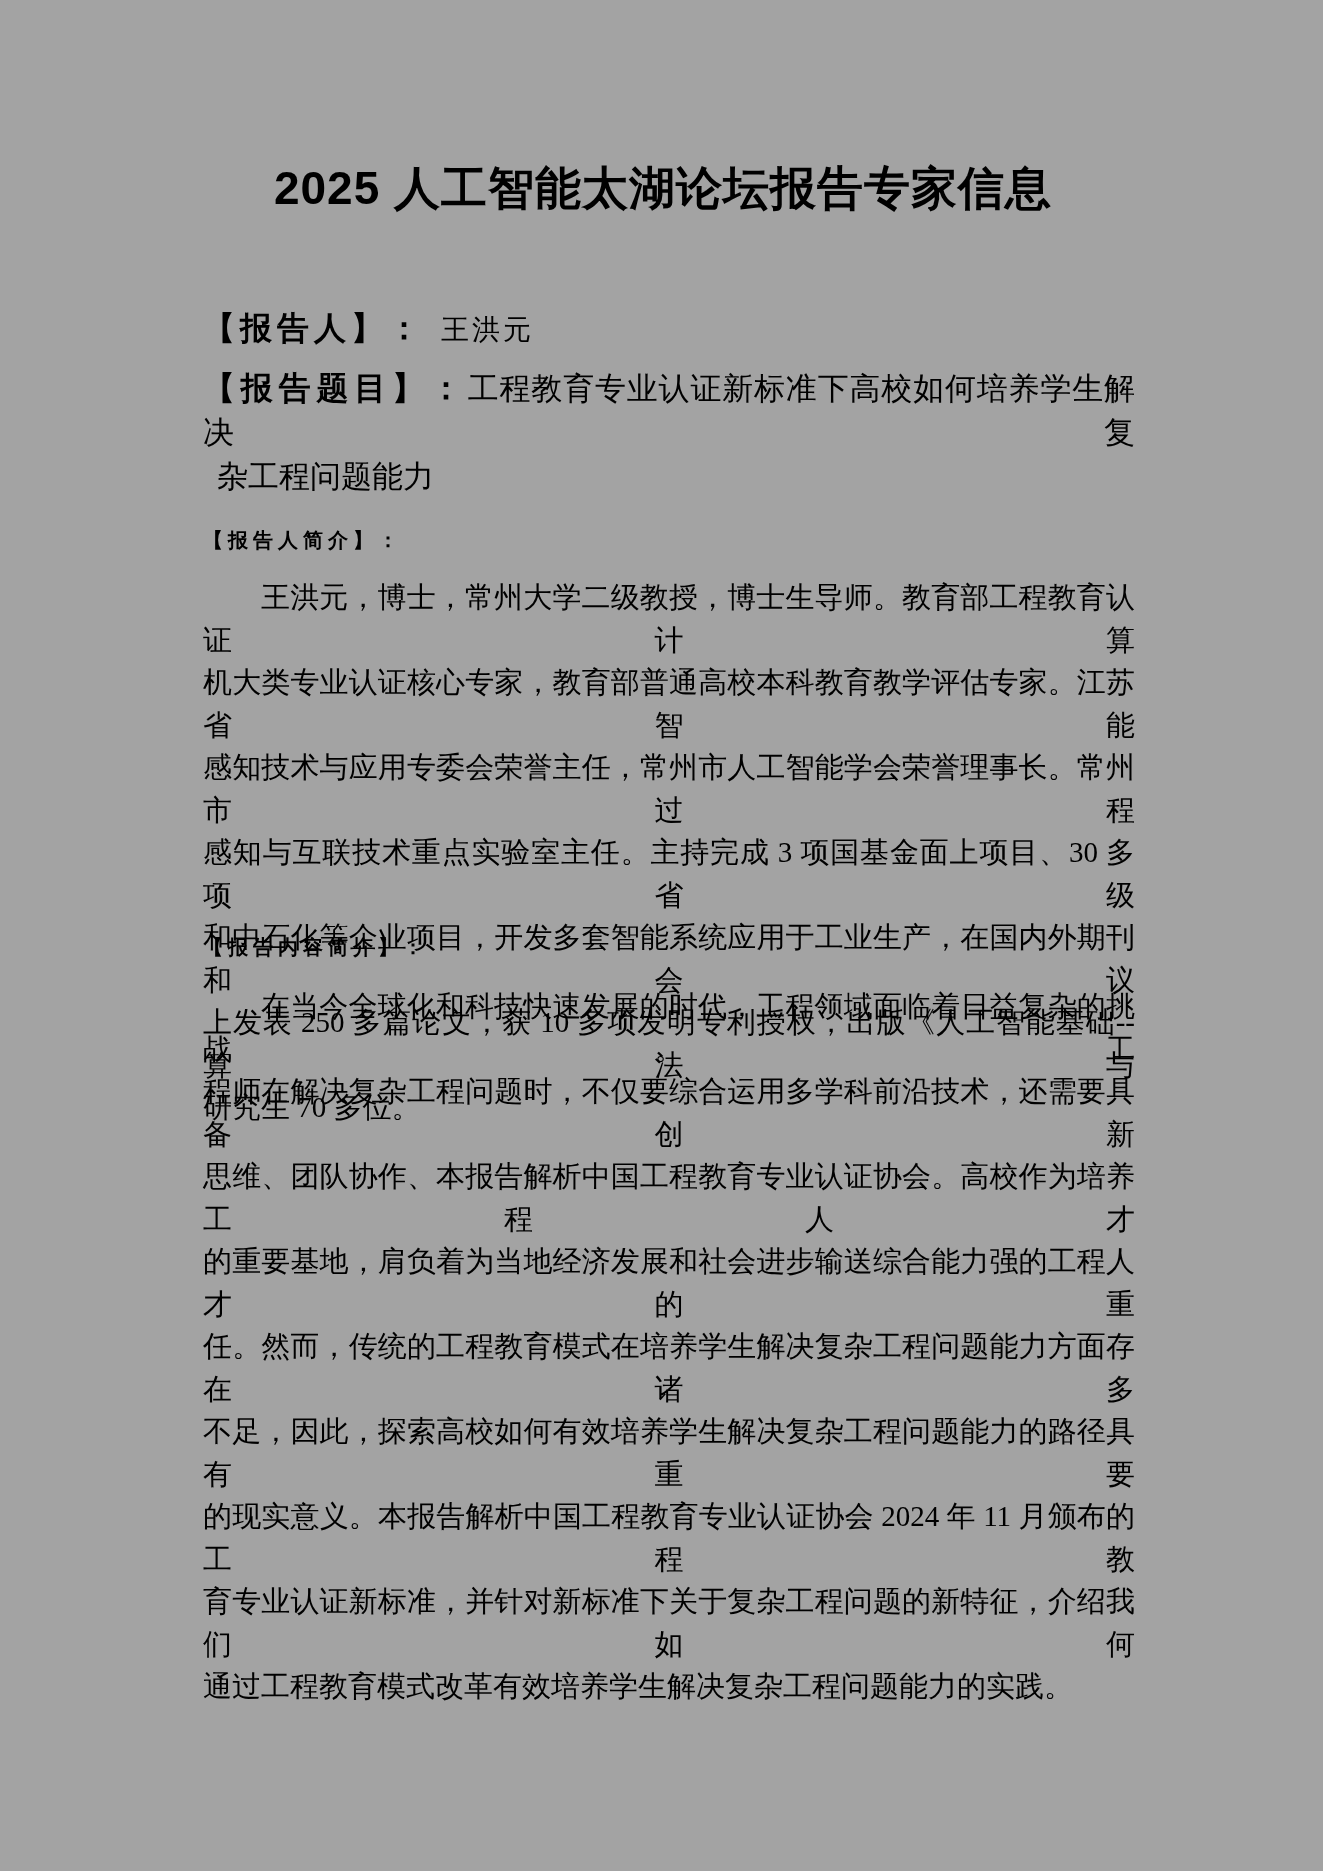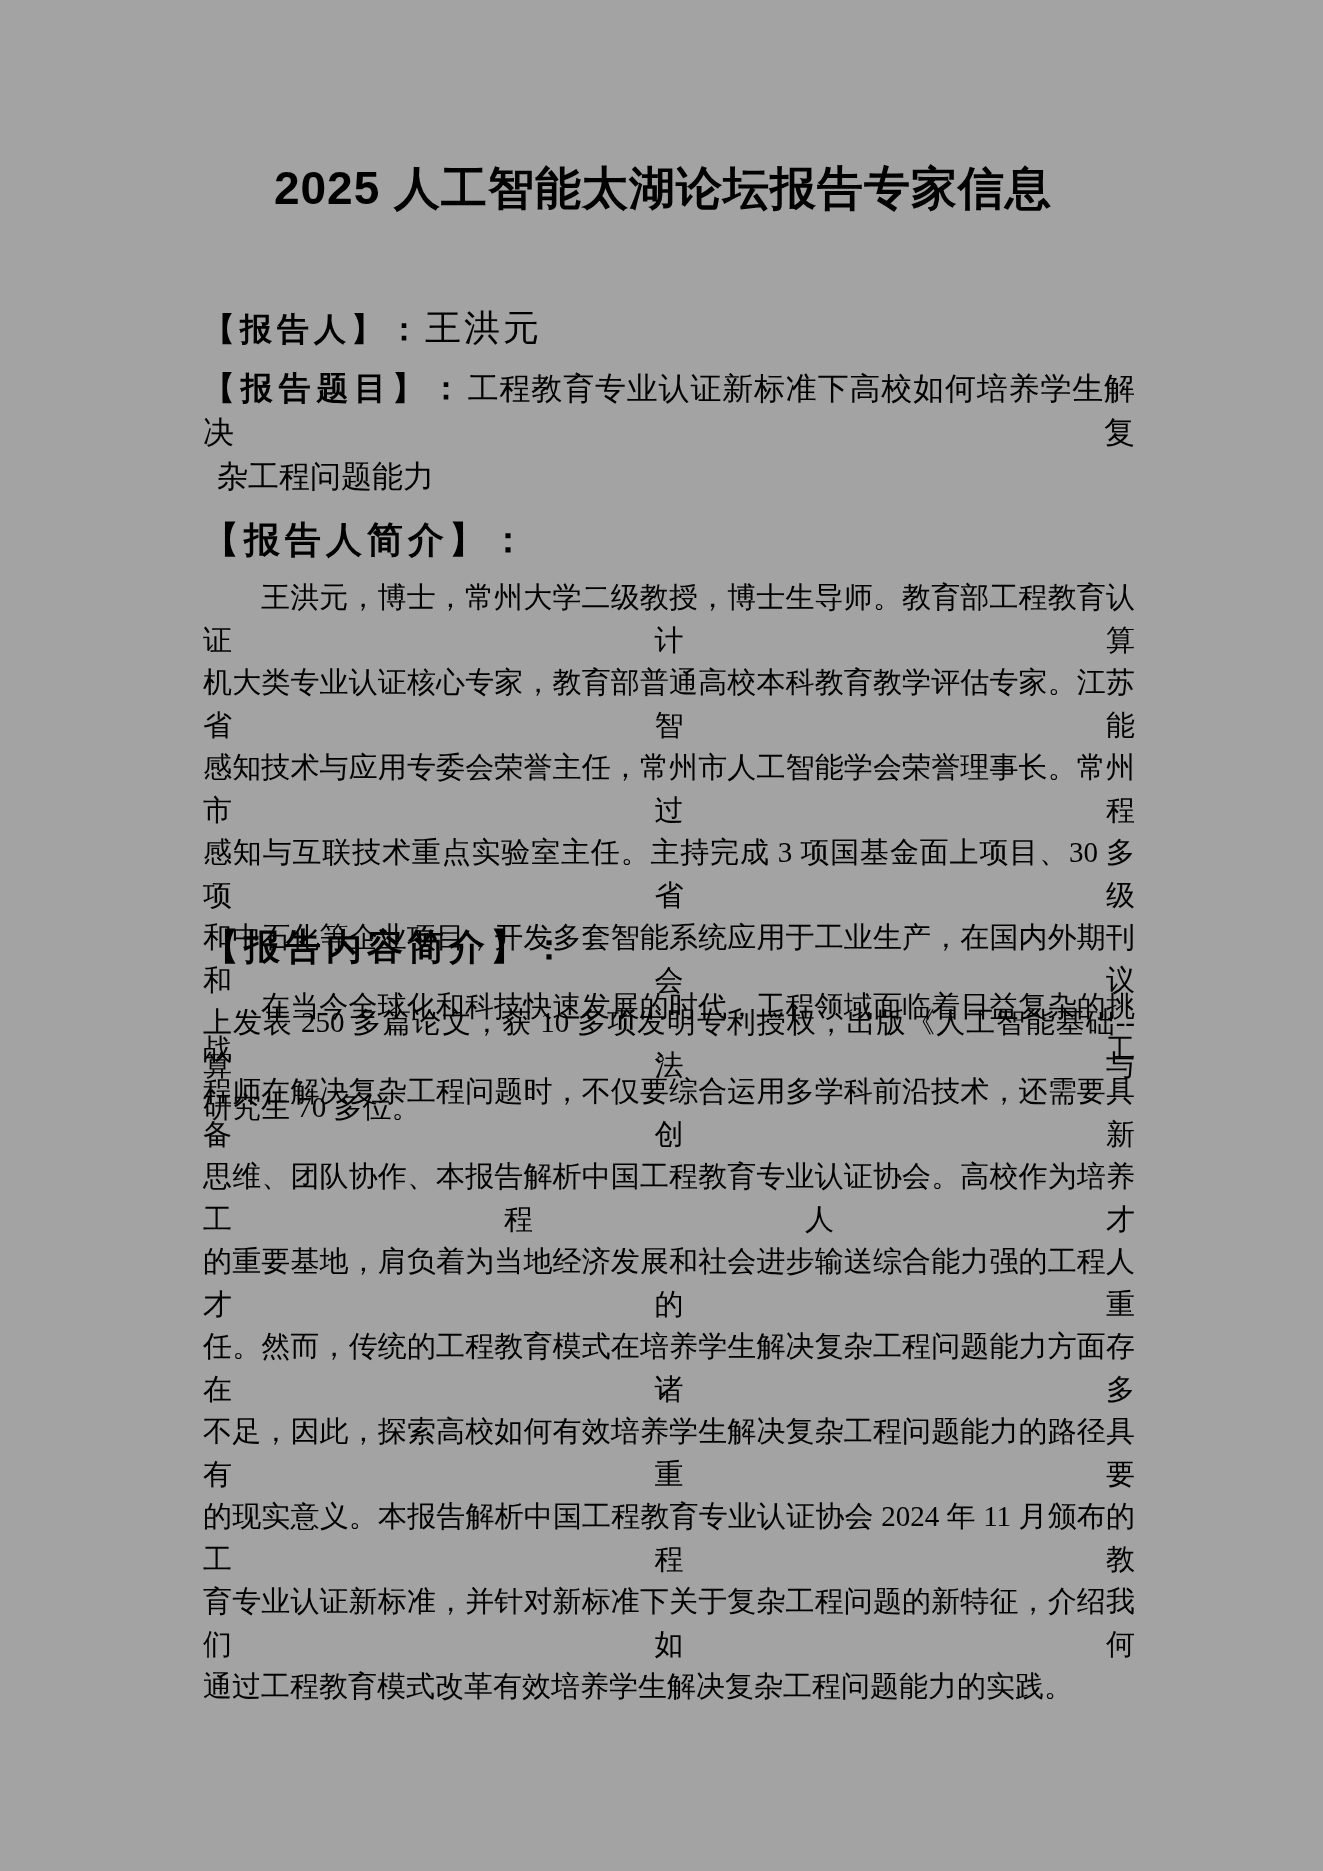--- a/index.html
+++ b/index.html
@@ -36,22 +36,23 @@
     letter-spacing: 5px;
   }
   .speaker-line {
     position: absolute;
     top: 308px;
     left: 203px;
     width: 932px;
     line-height: 40px;
   }
   .speaker-name {
-    font-size: 36px;
+    font-size: 28px;
     letter-spacing: 3px;
+    margin-left: 16px;
   }
   .topic-block {
     position: absolute;
     top: 366px;
     left: 203px;
     width: 932px;
     font-size: 31px;
     line-height: 44px;
   }
   .jline {
@@ -60,21 +61,21 @@
   }
   .lline {
     text-align: left;
     text-align-last: left;
     margin-left: 14px;
   }
   .section-heading {
     position: absolute;
     left: 203px;
     margin: 0;
-    font-size: 36px;
+    font-size: 20px;
     font-weight: bold;
     letter-spacing: 5px;
     line-height: 38px;
   }
   .heading-bio { top: 521px; }
   .heading-content { top: 928px; }
   .para {
     position: absolute;
     left: 203px;
     width: 932px;

